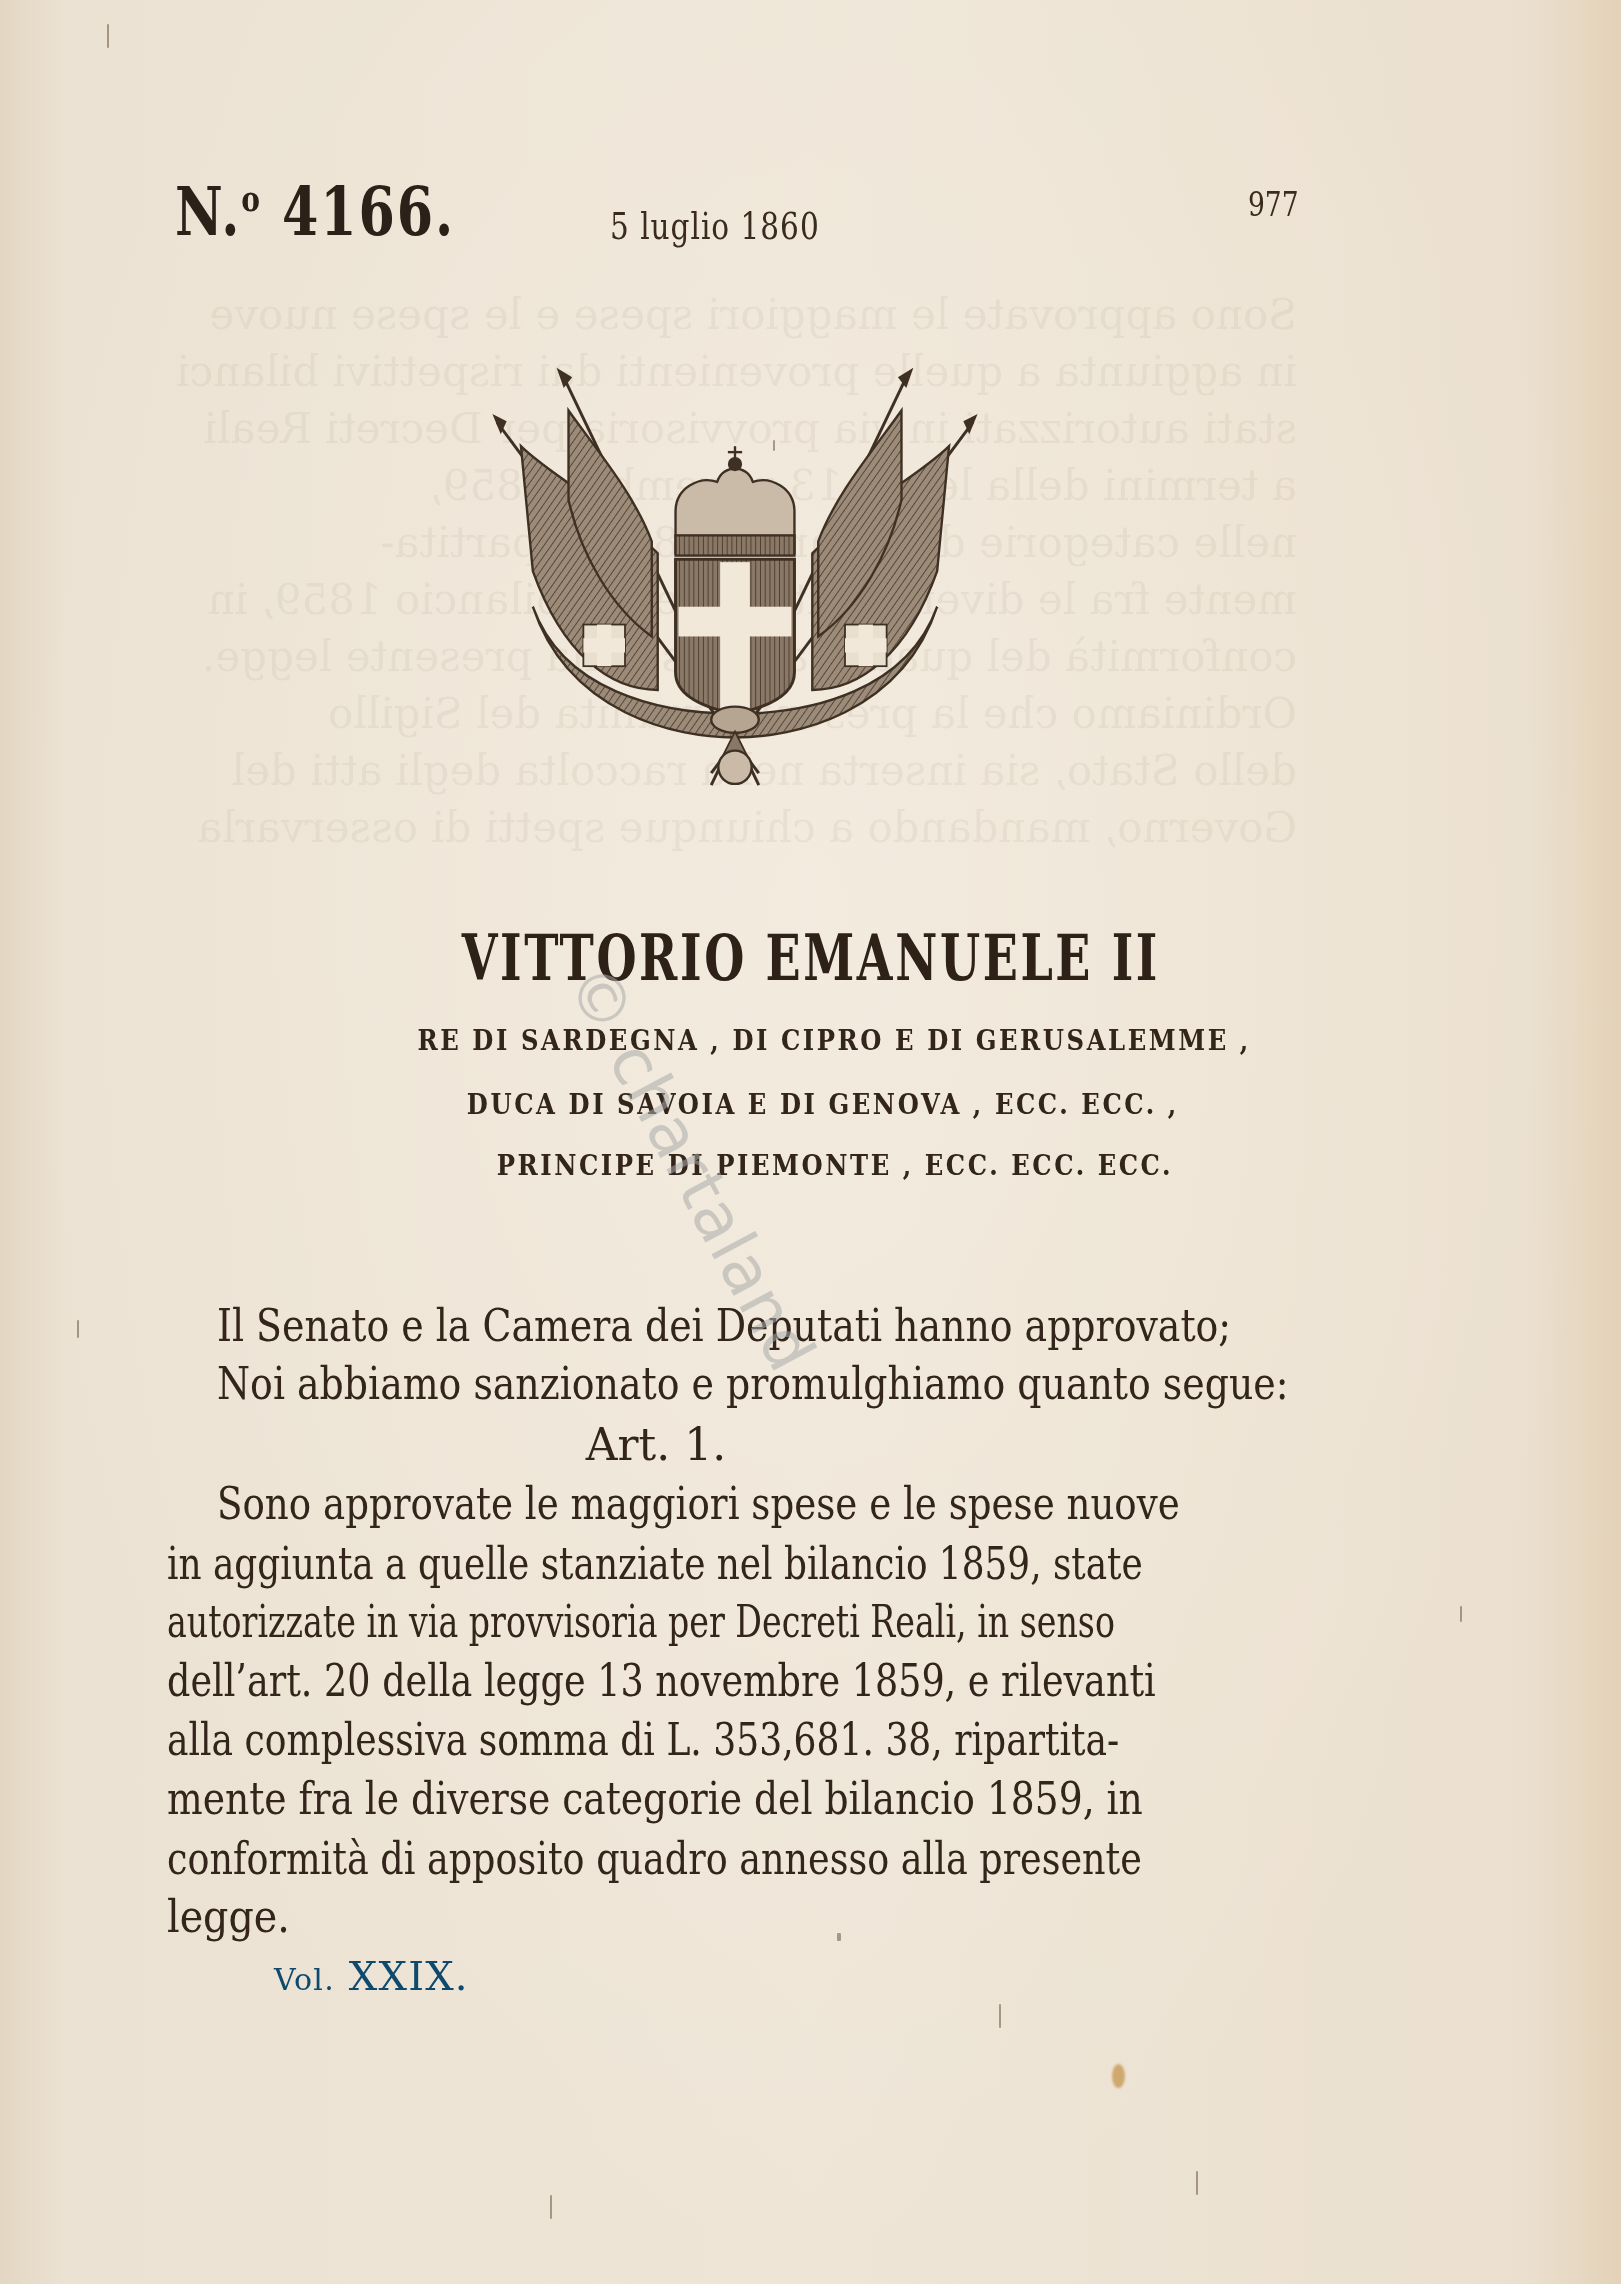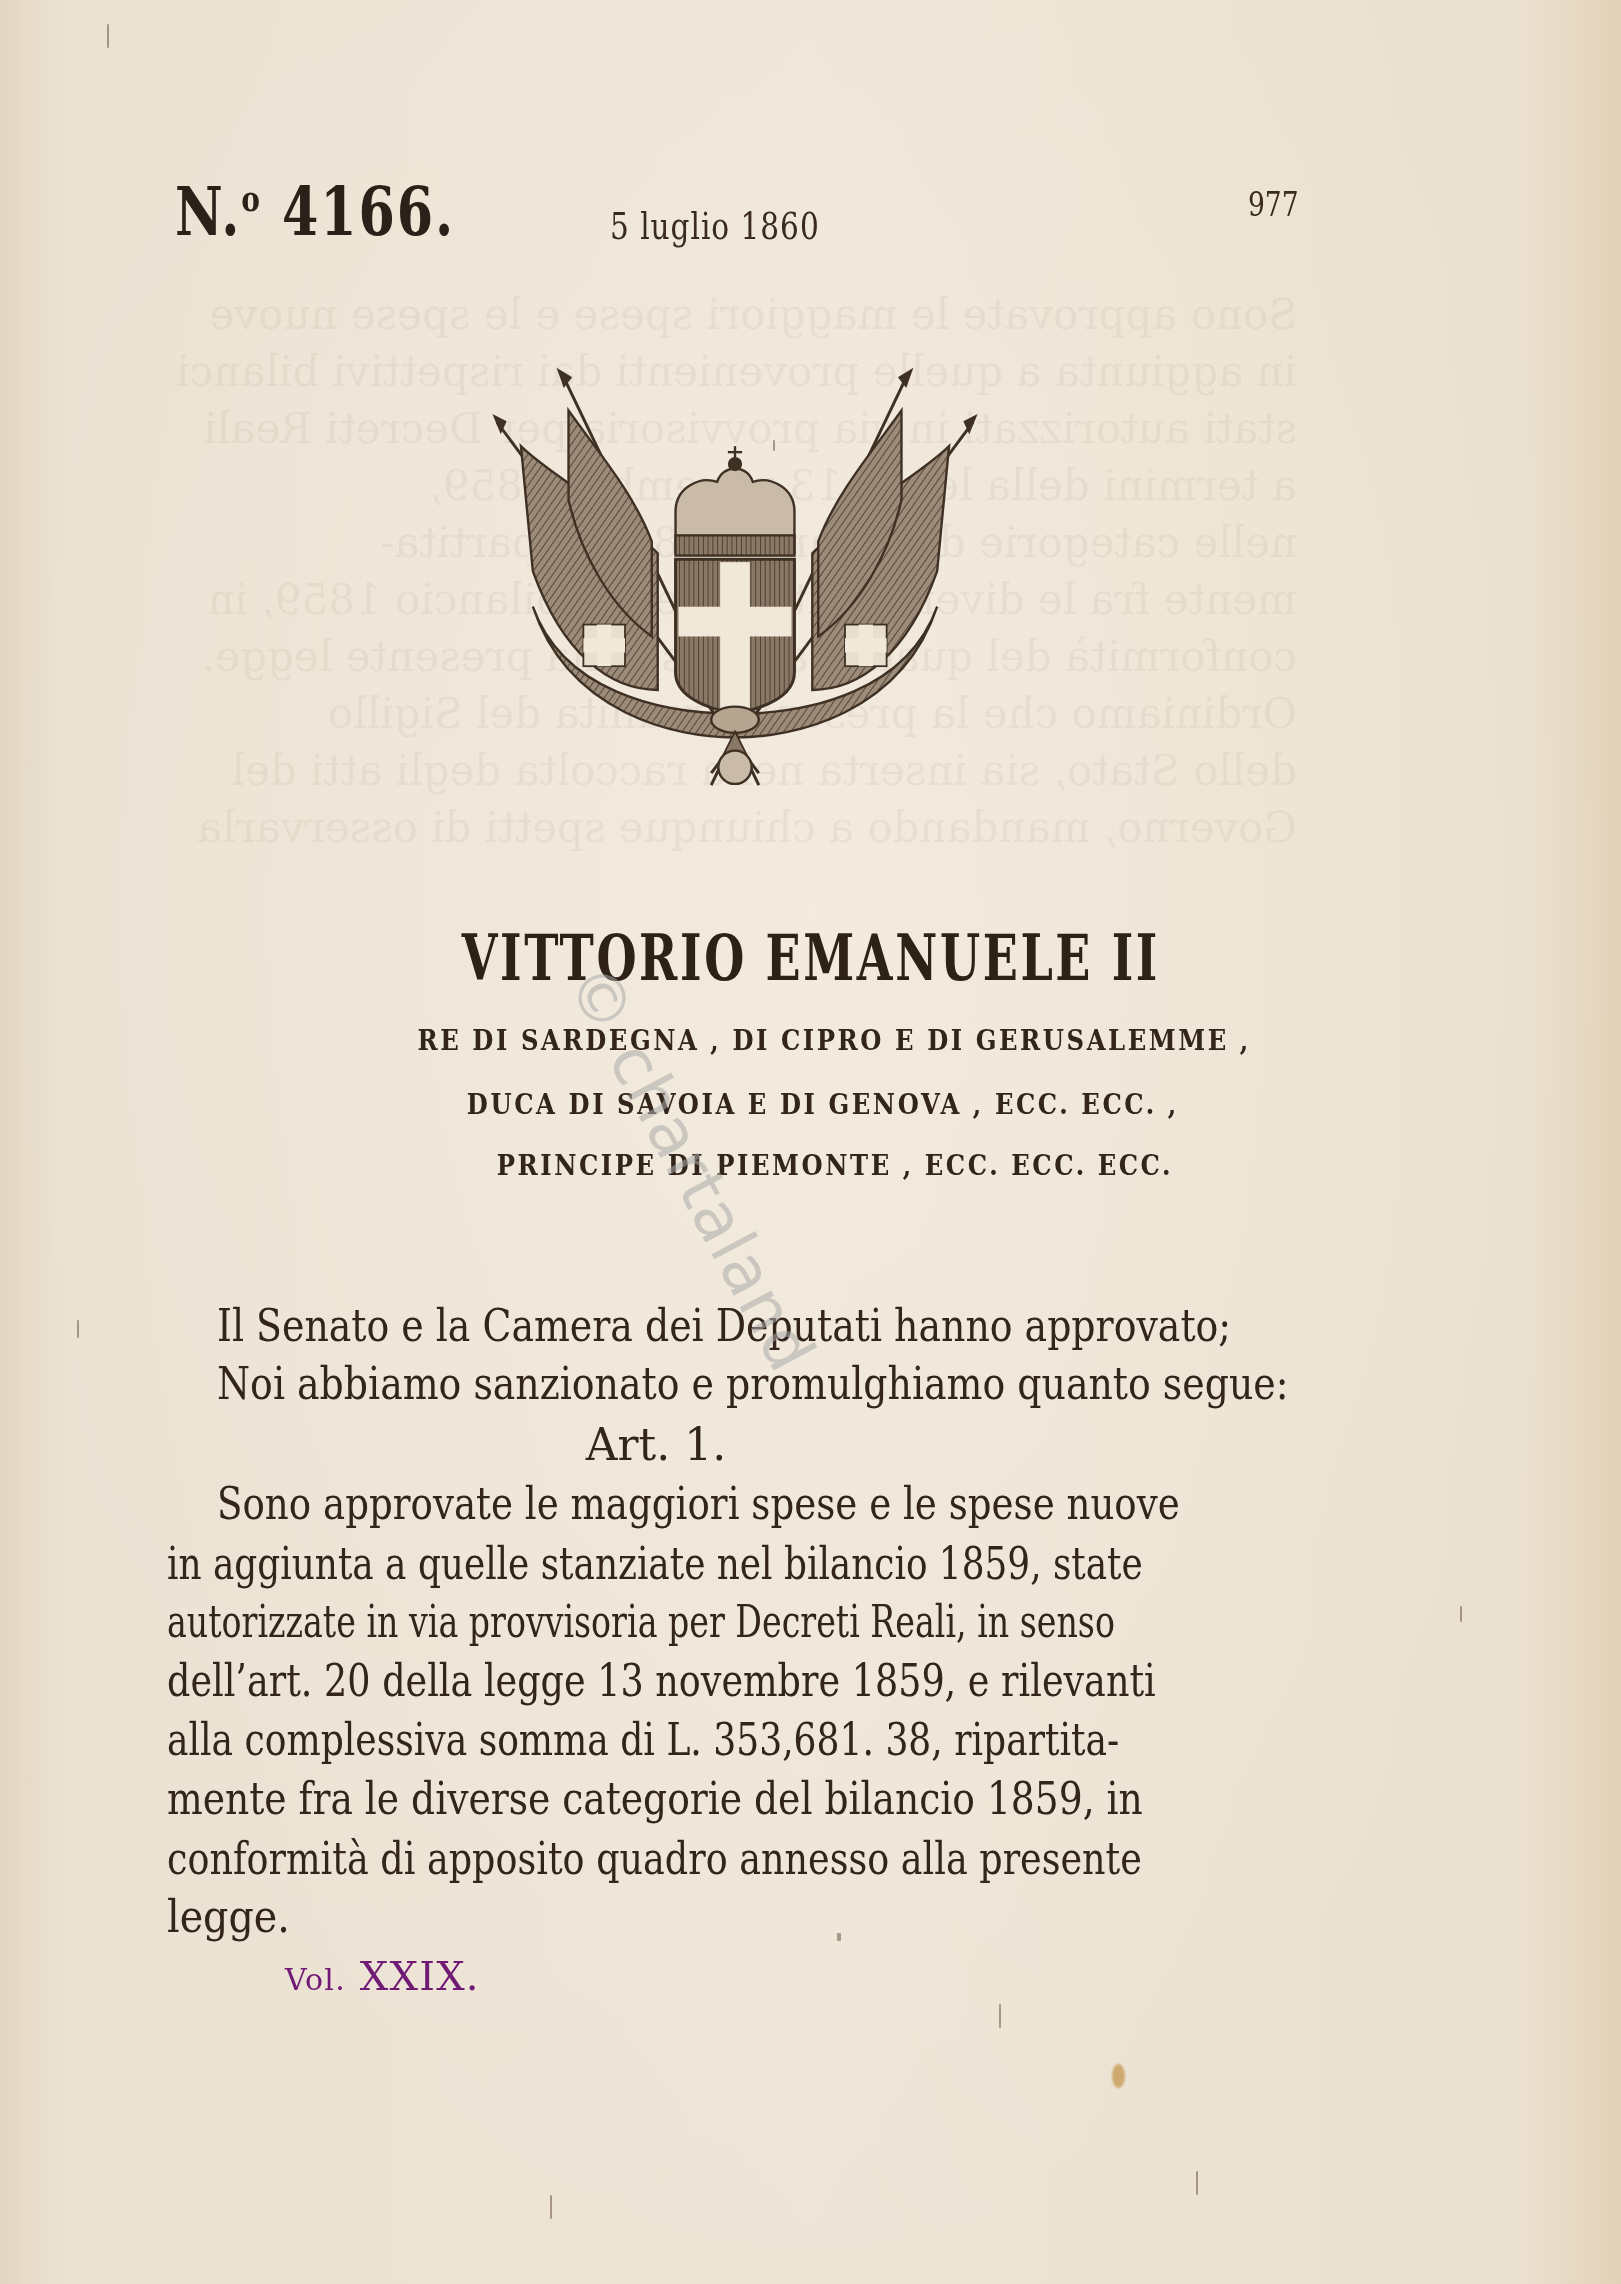--- a/index.html
+++ b/index.html
@@ -138,25 +138,25 @@
       position: absolute;
       left: 0;
       width: 1312px;
       top: 1419px;
       text-align: center;
       font-size: 44px;
       color: #33251b;
     }
     .vol {
       position: absolute;
-      left: 285px;
+      left: 274px;
       top: 1953px;
       font-size: 40px;
       letter-spacing: 1.2px;
-      color: #701a75;
+      color: #0c4a6e;
       text-align: right;
     }
     .vol .sc { font-size: 30px; }
 
     
     .watermark {
       position: absolute;
       left: 619px;
       top: 952px;
       transform: rotate(62deg);

